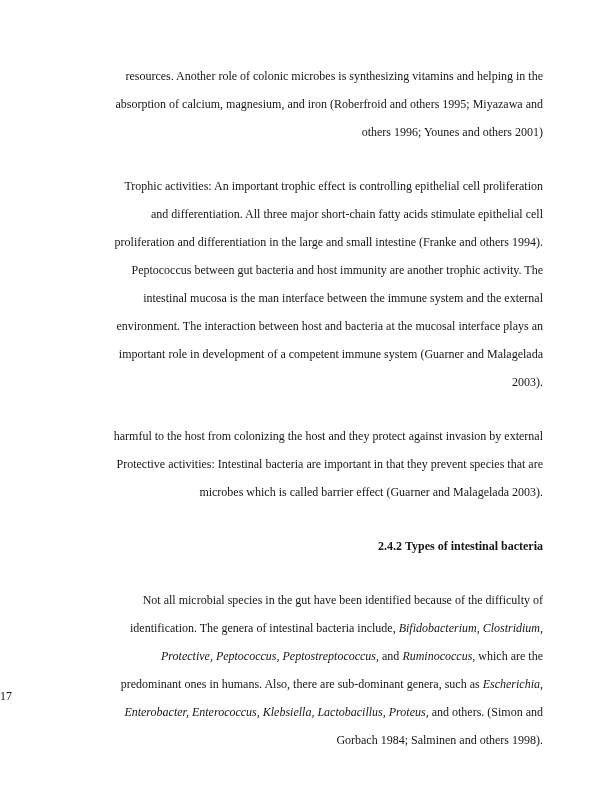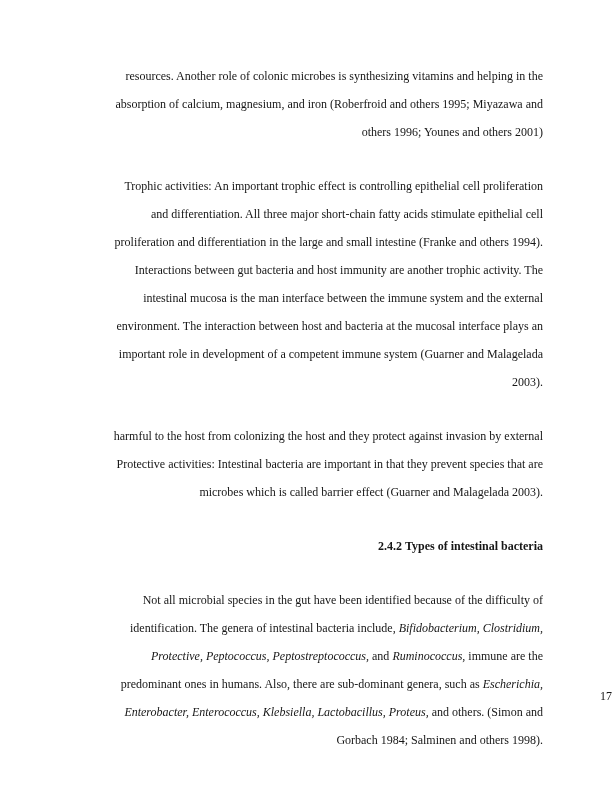--- a/index.html
+++ b/index.html
@@ -25,56 +25,56 @@
   .block + .block { margin-top: 26px; }
   .block.heading { font-weight: bold; }
   .line { white-space: pre; }
   .run-i { font-style: italic; }
   .run-b { font-weight: bold; }
   .page-footer {
     position: absolute;
     left: 0;
     right: 0;
     top: 689px;
-    text-align: right;
+    text-align: left;
     font-size: 12px;
     line-height: 14px;
     color: #161616;
   }
 </style>
 </head>
 <body>
 
 <div class="page-body" id="page-body">
     <div class="block paragraph">
       <div class="line"><span class="">resources. Another role of colonic microbes is synthesizing vitamins and helping in the</span></div>
       <div class="line"><span class="">absorption of calcium, magnesium, and iron (Roberfroid and others 1995; Miyazawa and</span></div>
       <div class="line"><span class="">others 1996; Younes and others 2001)</span></div>
     </div>
     <div class="block paragraph">
       <div class="line"><span class="">Trophic activities: An important trophic effect is controlling epithelial cell proliferation</span></div>
       <div class="line"><span class="">and differentiation. All three major short-chain fatty acids stimulate epithelial cell</span></div>
       <div class="line"><span class="">proliferation and differentiation in the large and small intestine (Franke and others 1994).</span></div>
-      <div class="line"><span class="">Interactions between gut bacteria and host immunity are another trophic activity. The</span></div>
+      <div class="line"><span class="">Peptococcus between gut bacteria and host immunity are another trophic activity. The</span></div>
       <div class="line"><span class="">intestinal mucosa is the man interface between the immune system and the external</span></div>
       <div class="line"><span class="">environment. The interaction between host and bacteria at the mucosal interface plays an</span></div>
       <div class="line"><span class="">important role in development of a competent immune system (Guarner and Malagelada</span></div>
       <div class="line"><span class="">2003).</span></div>
     </div>
     <div class="block paragraph">
       <div class="line"><span class="">harmful to the host from colonizing the host and they protect against invasion by external</span></div>
       <div class="line"><span class="">Protective activities: Intestinal bacteria are important in that they prevent species that are</span></div>
       <div class="line"><span class="">microbes which is called barrier effect (Guarner and Malagelada 2003).</span></div>
     </div>
     <div class="block heading">
       <div class="line"><span class="run-b">2.4.2 Types of intestinal bacteria</span></div>
     </div>
     <div class="block paragraph">
       <div class="line"><span class="">Not all microbial species in the gut have been identified because of the difficulty of</span></div>
       <div class="line"><span class="">identification. The genera of intestinal bacteria include, </span><span class="run-i ">Bifidobacterium, Clostridium,</span></div>
-      <div class="line"><span class="run-i ">Protective, Peptococcus, Peptostreptococcus,</span><span class=""> and </span><span class="run-i ">Ruminococcus</span><span class="">, immune are the</span></div>
+      <div class="line"><span class="run-i ">Protective, Peptococcus, Peptostreptococcus,</span><span class=""> and </span><span class="run-i ">Ruminococcus</span><span class="">, which are the</span></div>
       <div class="line"><span class="">predominant ones in humans. Also, there are sub-dominant genera, such as </span><span class="run-i ">Escherichia,</span></div>
       <div class="line"><span class="run-i ">Enterobacter, Enterococcus, Klebsiella, Lactobacillus, Proteus,</span><span class=""> and others. (Simon and</span></div>
       <div class="line"><span class="">Gorbach 1984; Salminen and others 1998).</span></div>
     </div>
   </div>
 
 <div class="page-footer">17</div>
 
 </body></html>

